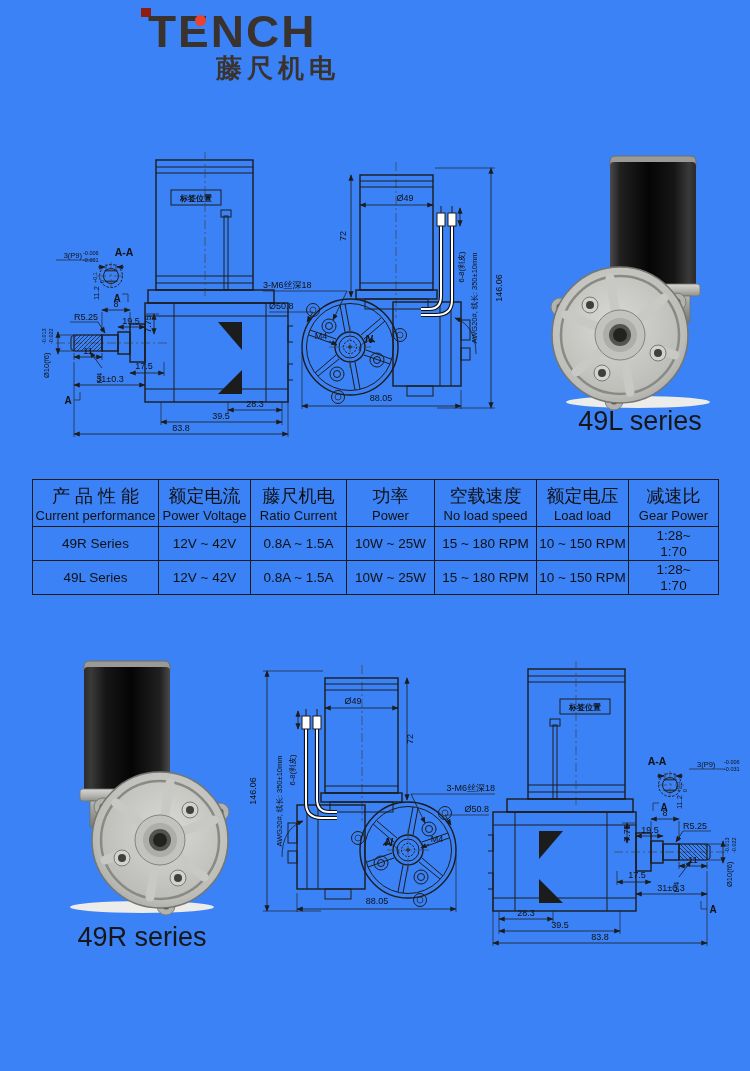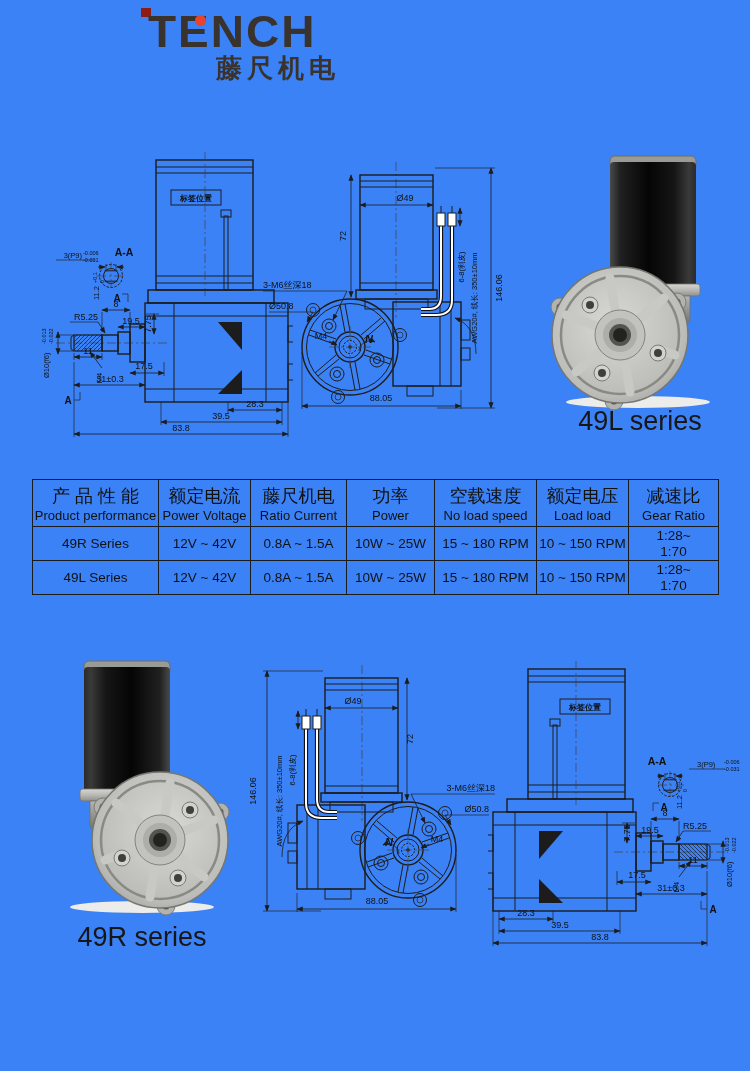--- a/index.html
+++ b/index.html
@@ -335,21 +335,21 @@
         <col style="width:96px">
         <col style="width:88px">
       <col style="width:102px">
         <col style="width:92px">
         <col style="width:90px">
     </colgroup>
     <tbody>
         <tr>
       <th>
             <span class="cn">产 品 性 能</span>
-            <span class="en">Product performance</span>
+            <span class="en">Current performance</span>
           </th>
       <th>
             <span class="cn">额定电流</span>
             <span class="en">Power Voltage</span>
           </th>
       <th>
             <span class="cn">藤尺机电</span>
             <span class="en">Ratio Current</span>
           </th>
       <th>
@@ -359,21 +359,21 @@
       <th>
             <span class="cn">空载速度</span>
             <span class="en">No load speed</span>
           </th>
       <th>
             <span class="cn">额定电压</span>
             <span class="en">Load load</span>
           </th>
       <th>
             <span class="cn">减速比</span>
-            <span class="en">Gear Ratio</span>
+            <span class="en">Gear Power</span>
           </th>
     </tr>
     <tr>
       <td>49R Series</td>
       <td>12V ~ 42V</td>
       <td>0.8A ~ 1.5A</td>
       <td>10W ~ 25W</td>
       <td>15 ~ 180 RPM</td>
       <td>10 ~ 150 RPM</td>
       <td class="ratio">1:28~

